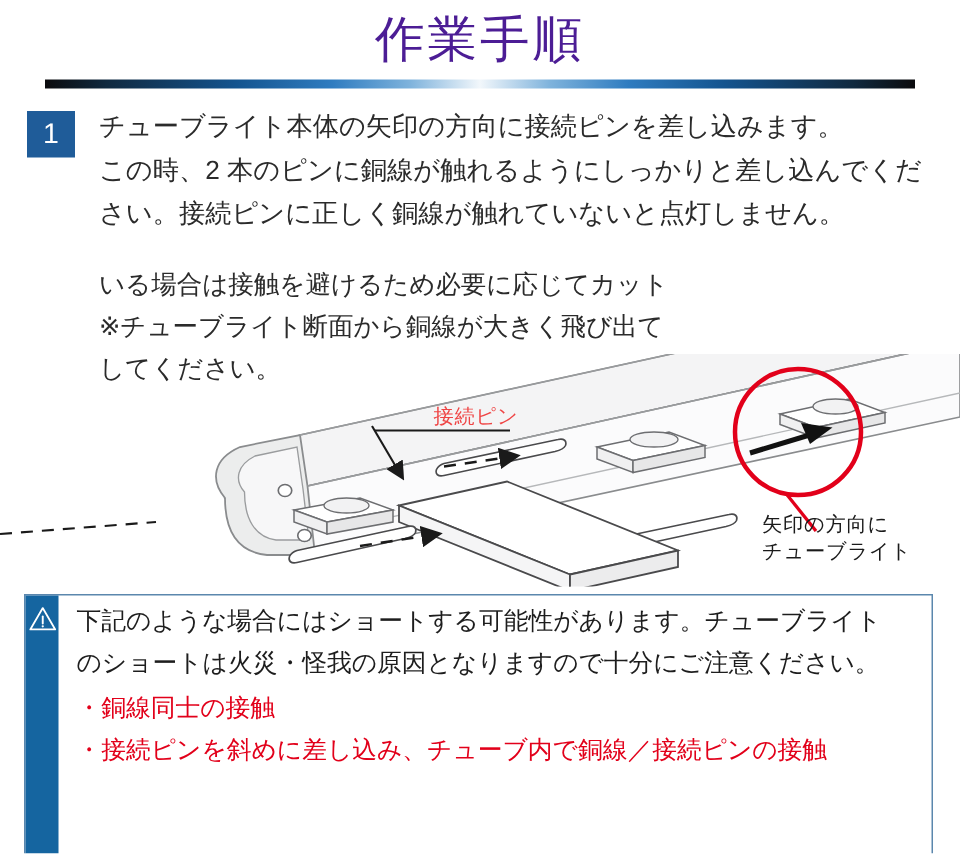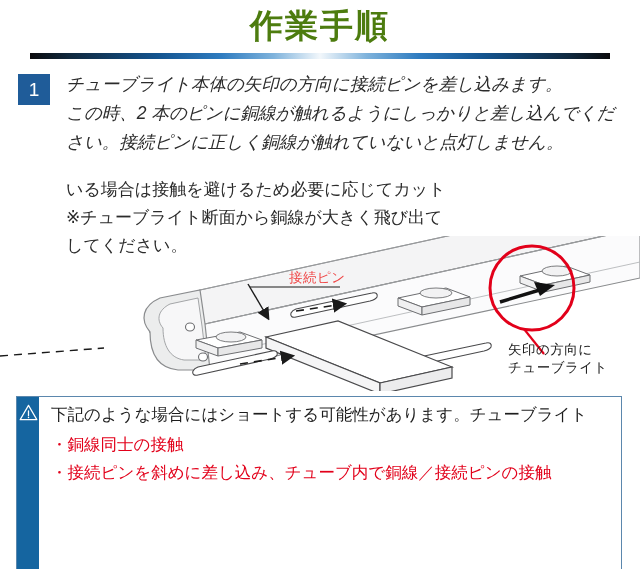--- a/index.html
+++ b/index.html
@@ -24,22 +24,22 @@
     position: absolute;
     top: 4px;
     left: 0;
     width: 640px;
     text-align: center;
   }
   .page-title {
     font-size: 33px;
     line-height: 44px;
     letter-spacing: 2px;
-    color: #4d7c0f;
-    font-weight: 700;
+    color: #4c1d95;
+    font-weight: 400;
     margin: 0;
   }
   .title-rule {
     position: absolute;
     top: 53px;
     left: 30px;
     width: 580px;
     height: 6px;
     background: linear-gradient(to right,
         #0b0b0d 0%,
@@ -73,21 +73,20 @@
     position: absolute;
     left: 66px;
     top: 70px;
     width: 560px;
   }
   .step-line {
     font-size: 17.5px;
     line-height: 29px;
     color: #2b2b2b;
     white-space: nowrap;
-    font-style: italic;
   }
   .note-block {
     position: absolute;
     left: 66px;
     top: 176px;
     width: 420px;
   }
   .note-line {
     font-size: 17px;
     line-height: 28px;
@@ -295,20 +294,21 @@
   <div class="warn-box">
     <div class="warn-bar">
       <svg class="warn-icon" viewBox="0 0 24 24">
         <path d="M12 3 L22.5 21 L1.5 21 Z" fill="none" stroke="#ffffff" stroke-width="1.5" stroke-linejoin="round"></path>
         <line x1="12" y1="10" x2="12" y2="16" stroke="#ffffff" stroke-width="1.6" stroke-linecap="round"></line>
         <circle cx="12" cy="18.4" r="0.95" fill="#ffffff"></circle>
       </svg>
     </div>
     <div class="warn-content">
       <div class="warn-line">下記のような場合にはショートする可能性があります。チューブライト</div>
+      <div class="warn-line">のショートは火災・怪我の原因となりますので十分にご注意ください。</div>
       <div class="warn-bullets">
         <div class="warn-bullet">・銅線同士の接触</div>
         <div class="warn-bullet">・接続ピンを斜めに差し込み、チューブ内で銅線／接続ピンの接触</div>
       </div>
     </div>
   </div>
 
 </div>
 
 </body></html>

